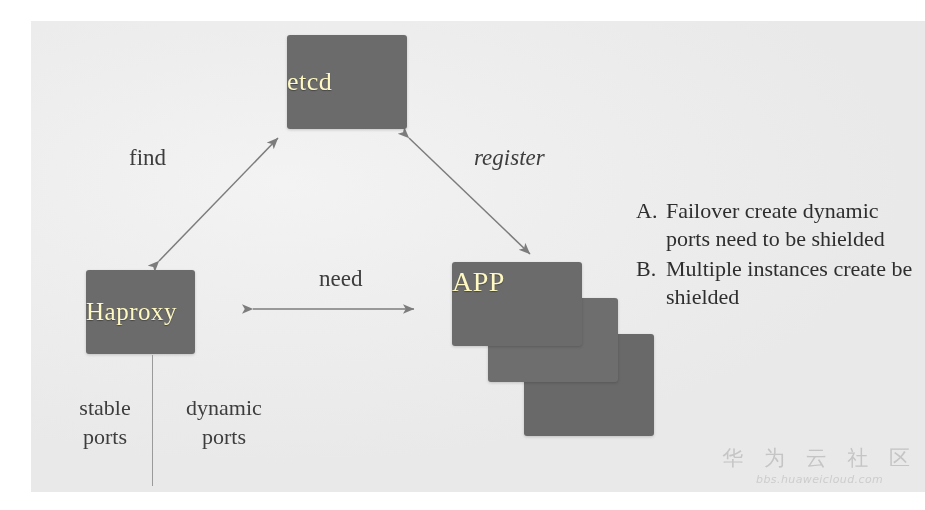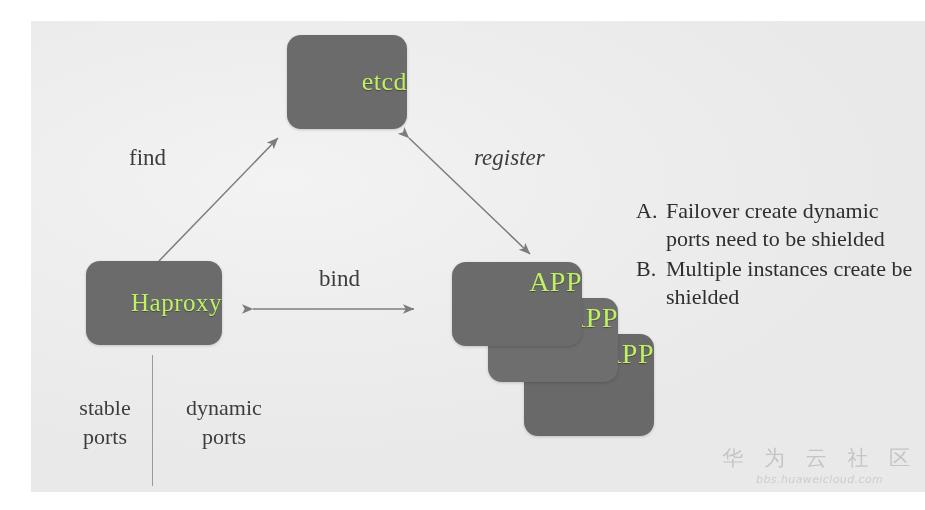--- a/index.html
+++ b/index.html
@@ -22,36 +22,36 @@
     top: 21px;
     width: 894px;
     height: 471px;
     background:
       radial-gradient(ellipse 70% 60% at 28% 34%, #f3f3f3 0%, #eeeeee 45%, #e9e9e9 100%),
       linear-gradient(160deg, #f4f4f4 0%, #efefef 40%, #e8e8e8 100%);
   }
   
   .node {
     position: absolute;
-    border-radius: 14px;
+    border-radius: 3px;
     background: #6c6b6b;
-    color: #bef264;
+    color: #fef9c3;
     display: flex;
     align-items: center;
-    justify-content: flex-end;
+    justify-content: flex-start;
     font-size: 26px;
     letter-spacing: 0.5px;
     text-shadow: 0 1px 1px rgba(0,0,0,0.35);
     box-shadow: 0 1px 3px rgba(0,0,0,0.18);
   }
   .node.etcd {
     left: 256px; top: 14px; width: 120px; height: 94px;
   }
   .node.haproxy {
-    left: 55px; top: 240px; width: 136px; height: 84px;
+    left: 55px; top: 249px; width: 109px; height: 84px;
     font-size: 25px;
   }
   .app-stack { position: absolute; left: 0; top: 0; }
   .node.app {
     width: 130px; height: 80px;
     align-items: flex-start;
     padding-top: 4px;
     font-size: 28px;
     background: #6c6b6b;
   }
@@ -167,21 +167,21 @@
       <div class="node app a2">
         <span>APP</span>
       </div>
       <div class="node app a1">
         <span>APP</span>
       </div>
     </div>
 
     <div class="lbl find">find</div>
     <div class="lbl register">register</div>
-    <div class="lbl bind">bind</div>
+    <div class="lbl bind">need</div>
 
     <div class="divider"></div>
     <div class="ports stable">
       <div>stable</div>
       <div>ports</div>
     </div>
     <div class="ports dynamic">
       <div>dynamic</div>
       <div>ports</div>
     </div>

